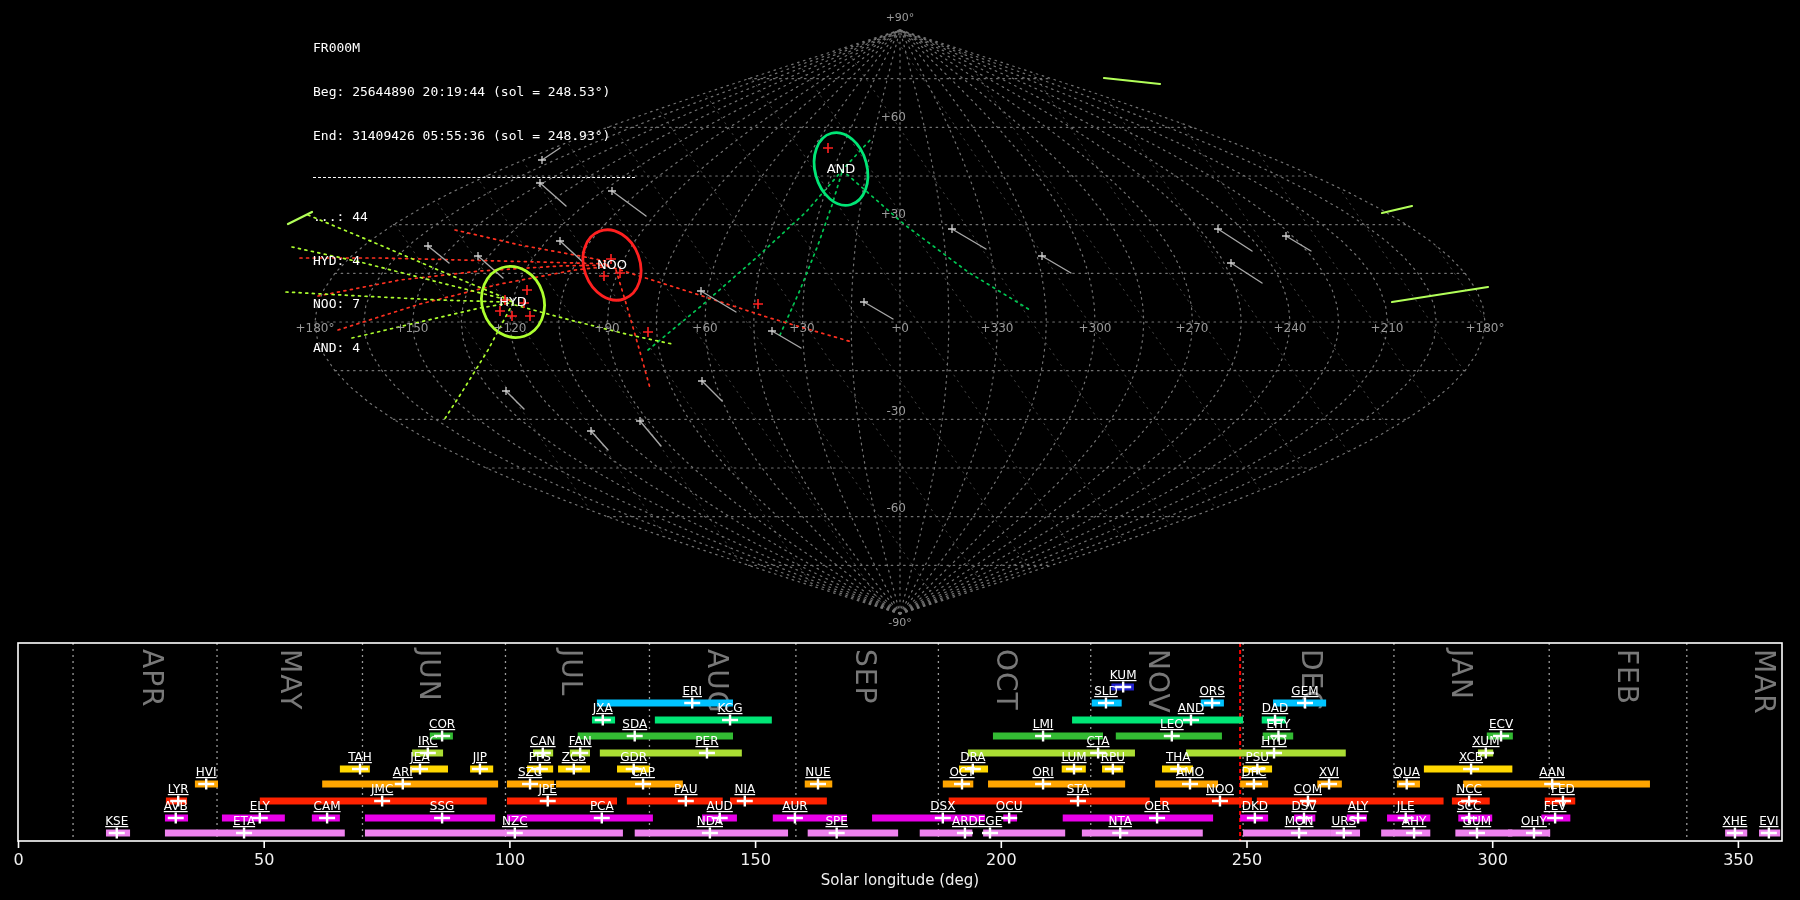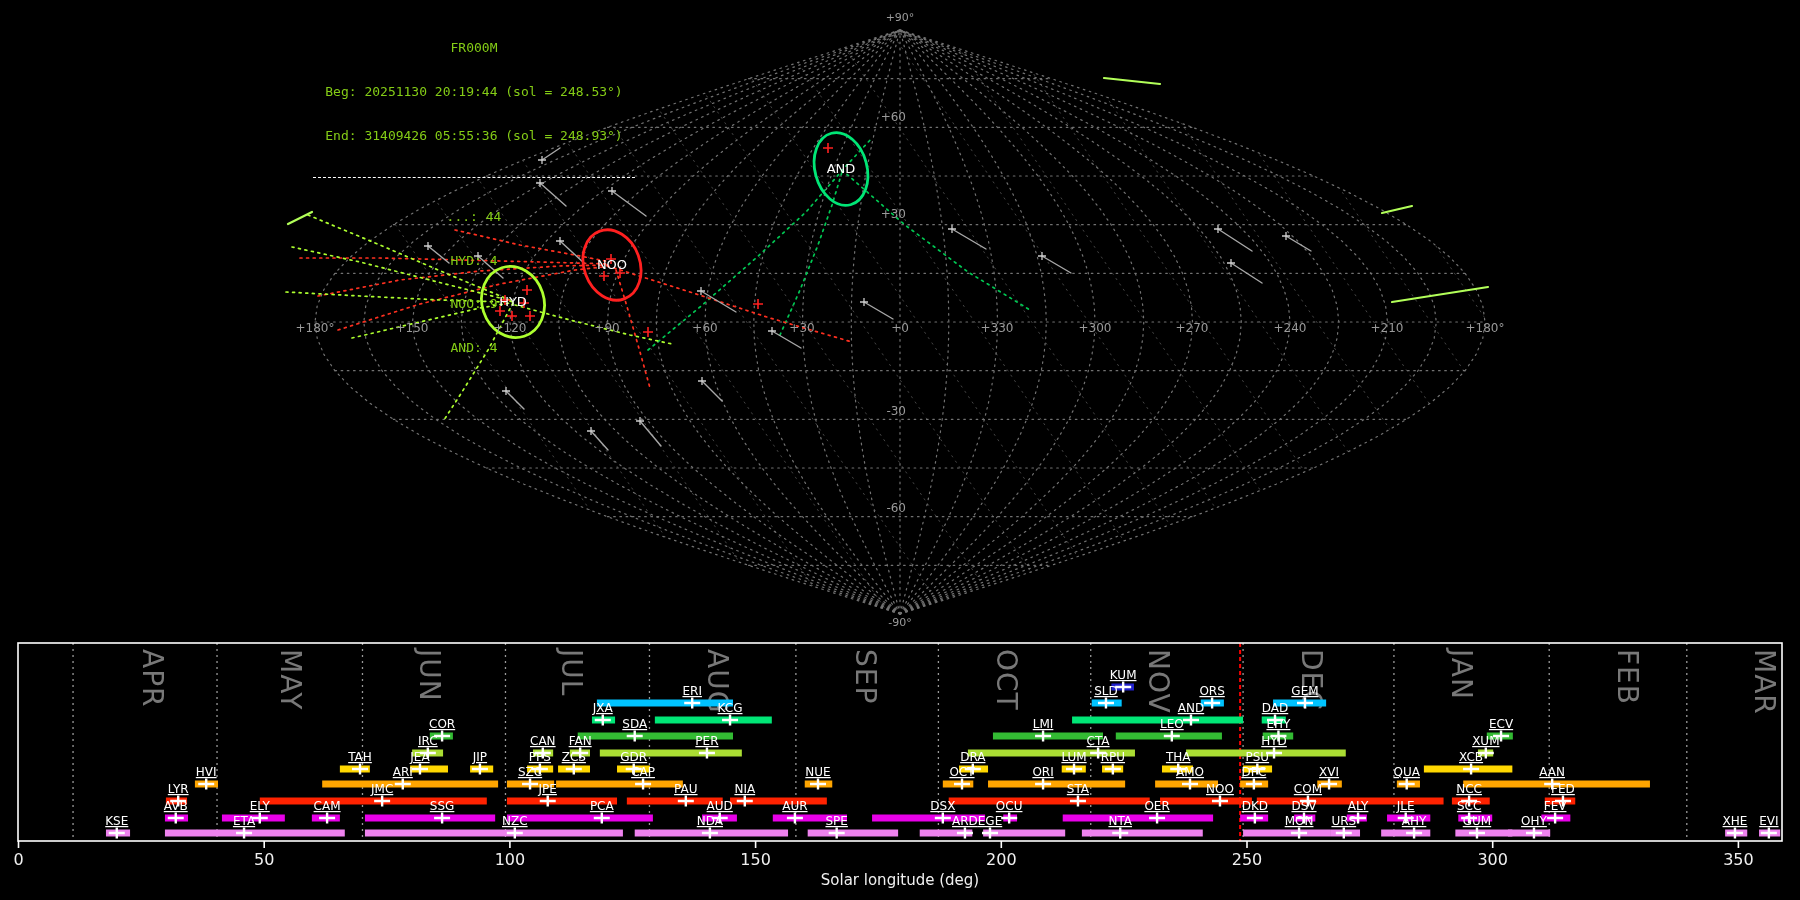--- a/index.html
+++ b/index.html
@@ -1,20 +1,20 @@
 <!DOCTYPE html>
 <html><head>
 <meta charset="utf-8">
 <style>
   html,body{margin:0;padding:0;background:#000;}
   .stage{position:relative;width:1800px;height:900px;background:#000;overflow:hidden;
          font-family:"DejaVu Sans","Liberation Sans",sans-serif;}
-  .info{position:absolute;left:313px;top:12px;color:#84cc16;
+  .info{position:absolute;left:313px;top:12px;color:#ffffff;
         font-family:"DejaVu Sans Mono","Liberation Mono",monospace;
-        font-size:13px;line-height:14.6px;white-space:pre;text-align:center;}
+        font-size:13px;line-height:14.6px;white-space:pre;}
   .info .divider{border-top:1.5px dashed #fff;width:322px;height:0;margin:4px 0 3px 0;}
   svg{position:absolute;left:0;display:block;}
   #sky-map{top:0;}
   #timeline{top:640px;}
   text{font-family:"DejaVu Sans","Liberation Sans",sans-serif;}
 </style>
 </head>
 <body>
 
 <div class="stage">
@@ -486,22 +486,22 @@
       <text x="1247" y="225" fill="#f0f0f0" font-size="16" text-anchor="middle">250</text>
       <line x1="1492.6999999999998" y1="201" x2="1492.6999999999998" y2="208" stroke="#fff" stroke-width="1.6"></line>
       <text x="1492.6999999999998" y="225" fill="#f0f0f0" font-size="16" text-anchor="middle">300</text>
       <line x1="1738.3999999999999" y1="201" x2="1738.3999999999999" y2="208" stroke="#fff" stroke-width="1.6"></line>
       <text x="1738.3999999999999" y="225" fill="#f0f0f0" font-size="16" text-anchor="middle">350</text>
       <text x="900" y="245" fill="#f0f0f0" font-size="15" text-anchor="middle">Solar longitude (deg)</text>
     </svg>
 
   <div class="info">
     <div>FR000M</div>
-    <div>Beg: 20251130 20:19:44 (sol = 248.53°)</div>
+    <div>Beg: 25644890 20:19:44 (sol = 248.53°)</div>
     <div>End: 31409426 05:55:36 (sol = 248.93°)</div>
     <div class="divider"></div>
     <div>...: 44</div>
     <div>HYD: 4</div>
-    <div>NOO: 9</div>
+    <div>NOO: 7</div>
     <div>AND: 4</div>
   </div>
 
 </div>
 
 </body></html>

